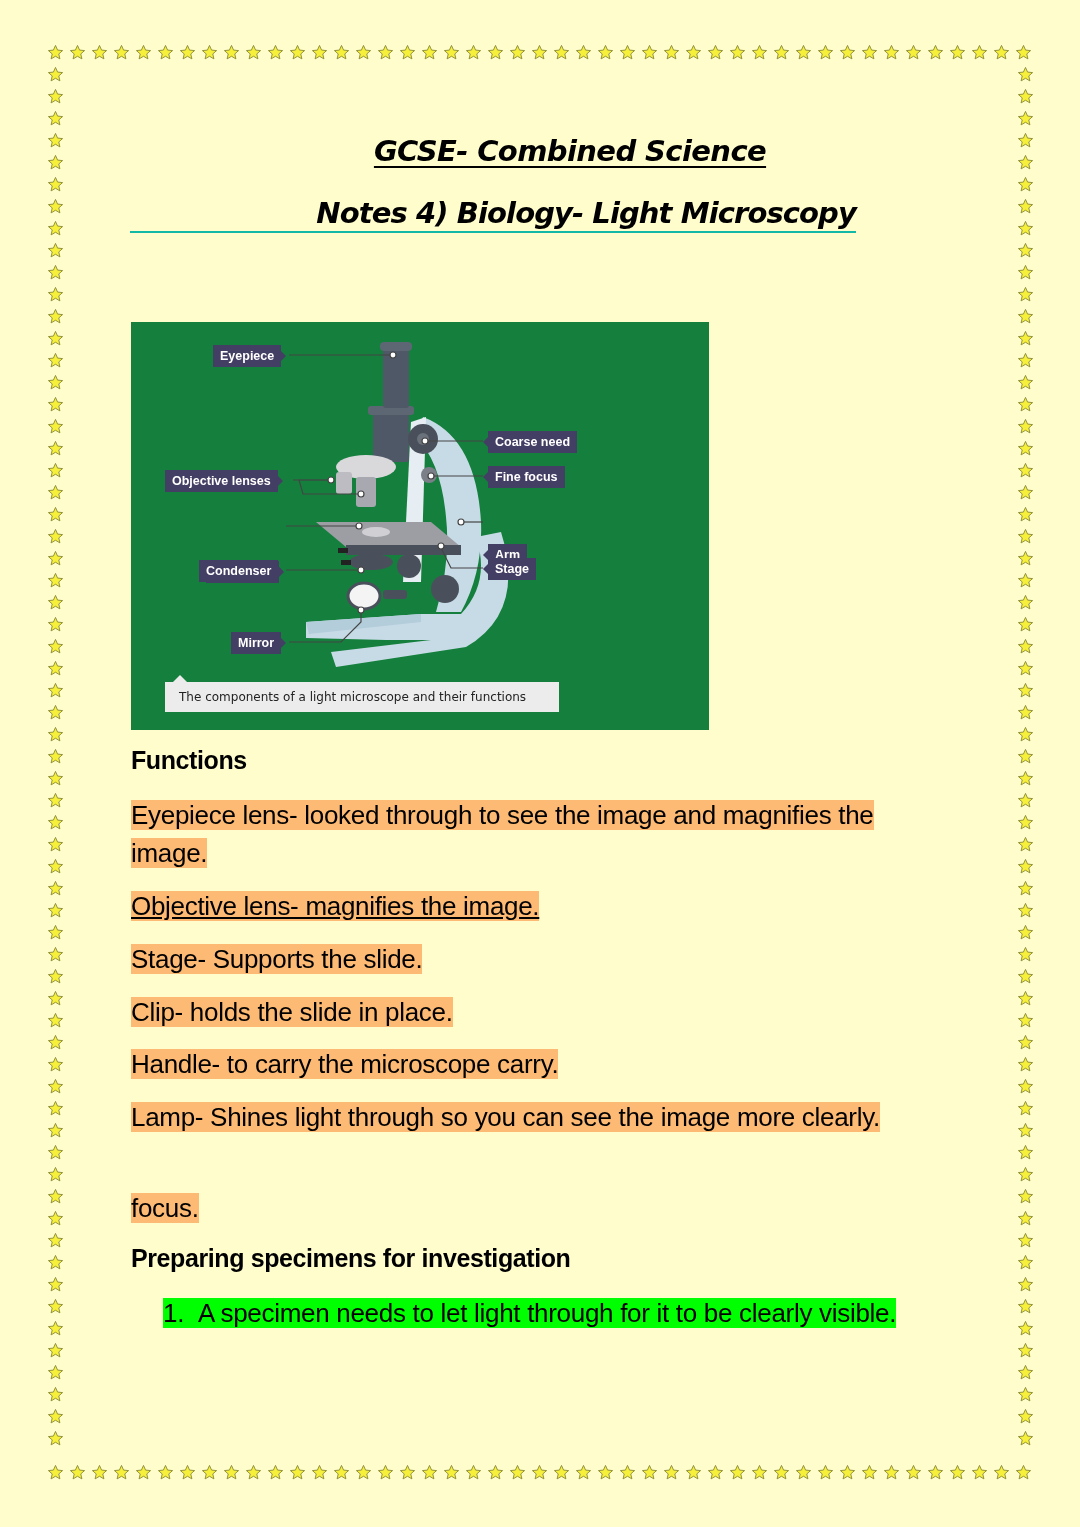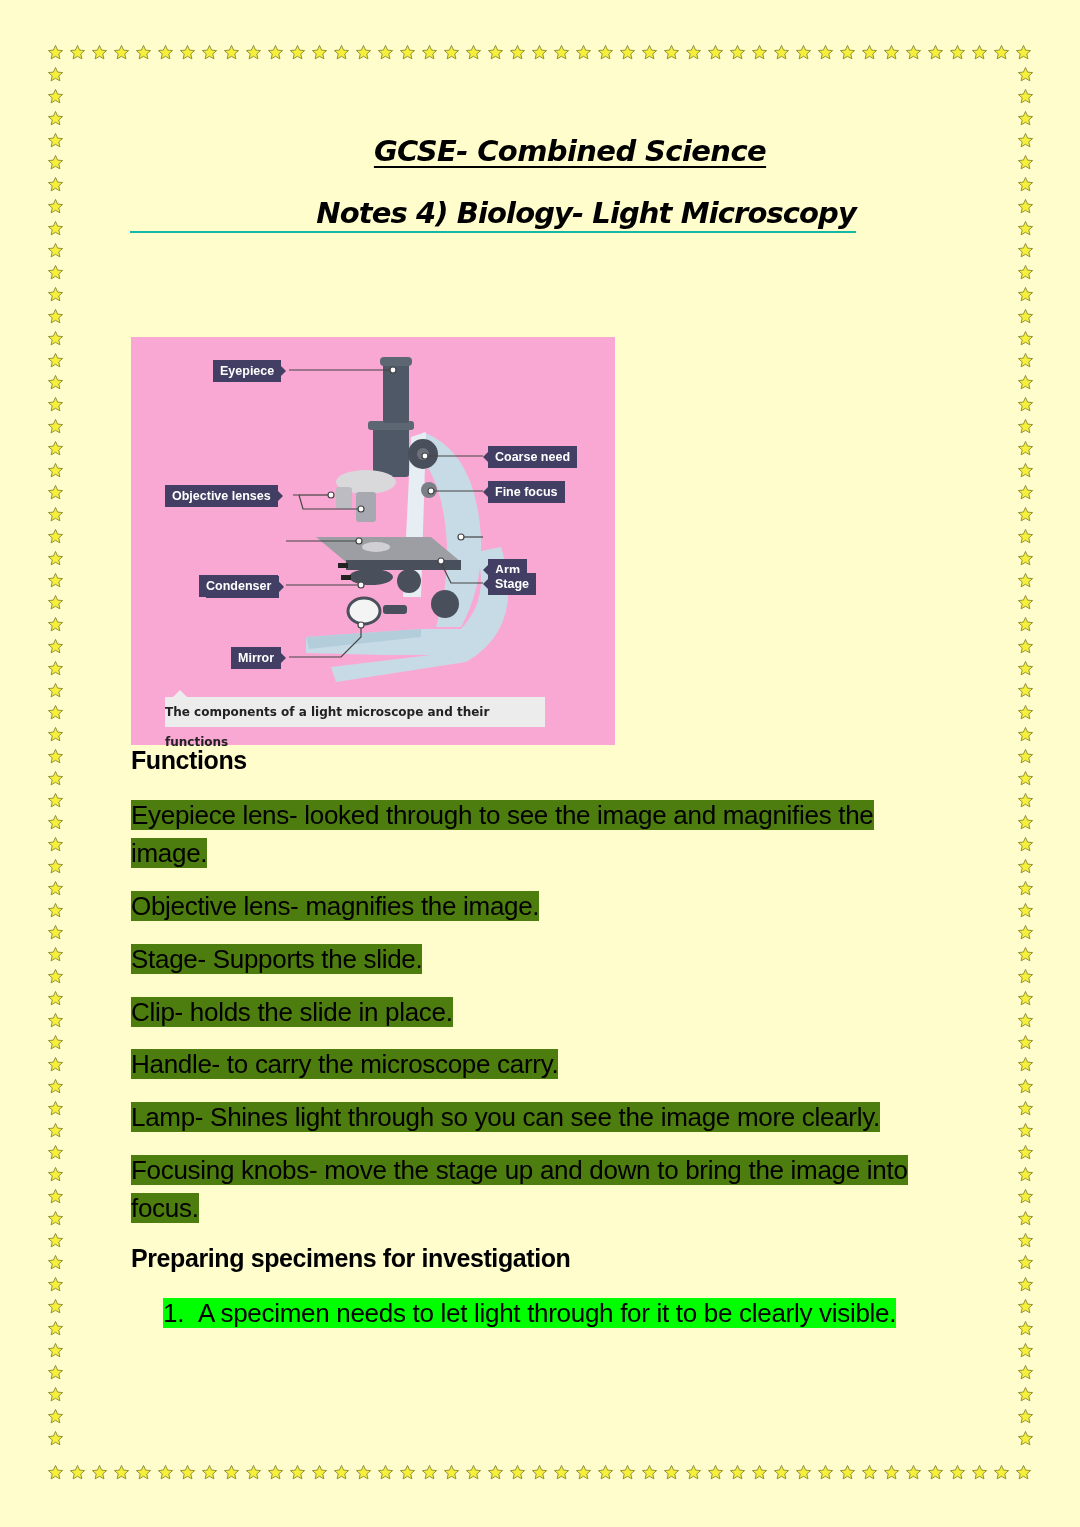--- a/index.html
+++ b/index.html
@@ -28,53 +28,53 @@
       border-bottom: 2px solid #14b8a6; height: 35px;
     }
     #t2 {
       position: absolute; right: 0; top: 0;
       font-family: "DejaVu Sans", sans-serif; font-style: italic; font-weight: bold;
       font-size: 29px; letter-spacing: -0.9px; white-space: nowrap;
     }
 
     
     .figure {
-      position: absolute; left: 131px; top: 337px; width: 484px; height: 408px;
-      background: #f9a8d4;
+      position: absolute; left: 131px; top: 322px; width: 578px; height: 408px;
+      background: #15803d;
     }
     .figure svg.scope { position: absolute; left: 0; top: 0; }
     .lbl {
       position: absolute; background: #433e63; color: #fff;
       font-family: "Liberation Sans", sans-serif; font-weight: bold; font-size: 12.5px;
       padding: 4px 7px; line-height: 14px; white-space: nowrap;
     }
     .lbl.left::after {
       content: ""; position: absolute; right: -5px; top: 50%; margin-top: -5px;
       border-left: 5px solid #433e63; border-top: 5px solid transparent; border-bottom: 5px solid transparent;
     }
     .lbl.right::before {
       content: ""; position: absolute; left: -5px; top: 50%; margin-top: -5px;
       border-right: 5px solid #433e63; border-top: 5px solid transparent; border-bottom: 5px solid transparent;
     }
     .caption {
       position: absolute; left: 34px; top: 360px; width: 380px; height: 30px;
-      background: #ececec; font-size: 13px; line-height: 30px; 
-      color: #222; font-family: "DejaVu Sans", sans-serif; font-size: 12px; font-weight: bold;
+      background: #ececec; font-size: 13px; line-height: 30px; padding-left: 14px;
+      color: #222; font-family: "DejaVu Sans", sans-serif; font-size: 12px;
     }
     .caption::before {
       content: ""; position: absolute; left: 8px; top: -7px;
       border-bottom: 7px solid #ececec; border-left: 7px solid transparent; border-right: 7px solid transparent;
     }
 
     
     .body-text {
       position: absolute; left: 131px; font-size: 26px; line-height: 38px;
       font-family: "Liberation Sans", sans-serif; letter-spacing: -0.3px;
     }
-    .hl-y { background: #4d7c0f; }
+    .hl-y { background: #fdba74; }
     .hl-g { background: #00ff00; }
     .heading {
       position: absolute; left: 131px; font-weight: bold; font-size: 25px;
       text-underline-offset: 4px; letter-spacing: -0.4px;
     }
   </style>
 </head>
 <body>
 
 <div class="star-row" id="star-top" style="top:41px;">
@@ -1244,37 +1244,37 @@
 
   <div class="caption">The components of a light microscope and their functions</div>
 </div>
 
 <div class="heading" style="top:746px;">Functions</div>
 
 <div class="body-text" style="top:796px;">
   <span class="hl-y">Eyepiece lens- looked through to see the image and magnifies the</span><br>
   <span class="hl-y">image.</span>
 </div>
-<div class="body-text" style="top:887px;">
+<div class="body-text" style="top:887px;text-decoration:underline;">
   <span class="hl-y">Objective lens- magnifies the image.</span>
 </div>
 <div class="body-text" style="top:940px;">
   <span class="hl-y">Stage- Supports the slide.</span>
 </div>
 <div class="body-text" style="top:993px;">
   <span class="hl-y">Clip- holds the slide in place.</span>
 </div>
 <div class="body-text" style="top:1045px;">
   <span class="hl-y">Handle- to carry the microscope carry.</span>
 </div>
 <div class="body-text" style="top:1098px;">
   <span class="hl-y">Lamp- Shines light through so you can see the image more clearly.</span>
 </div>
 <div class="body-text" style="top:1151px;">
-  <span class="hl-y">Focusing knobs- move the stage up and down to bring the image into</span><br>
+  <br>
   <span class="hl-y">focus.</span>
 </div>
 
 <div class="heading" style="top:1244px;">Preparing specimens for investigation</div>
 
 <div class="body-text" style="top:1294px; left:163px;">
   <span class="hl-g">1.</span><span class="hl-g">&nbsp;&nbsp;</span><span class="hl-g">A specimen needs to let light through for it to be clearly visible.</span><br>
   <span style="display:inline-block; width:33px;"></span>
 </div>
 

